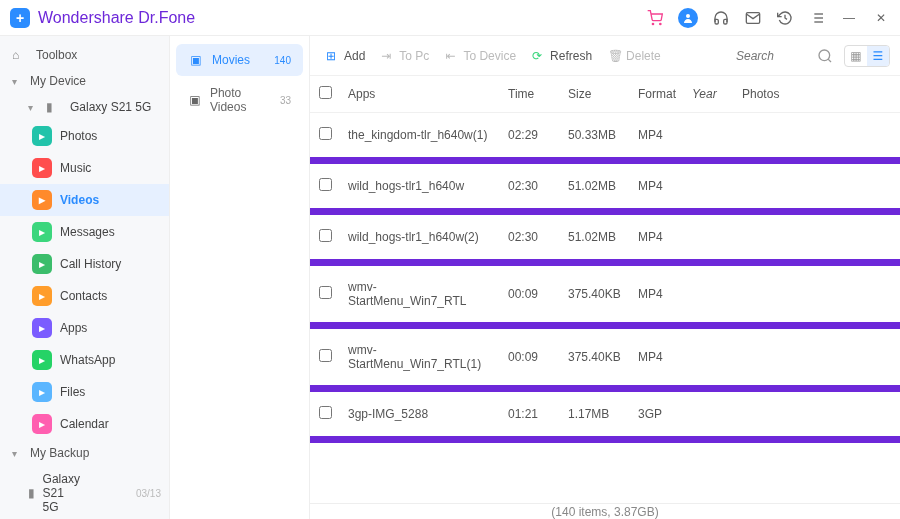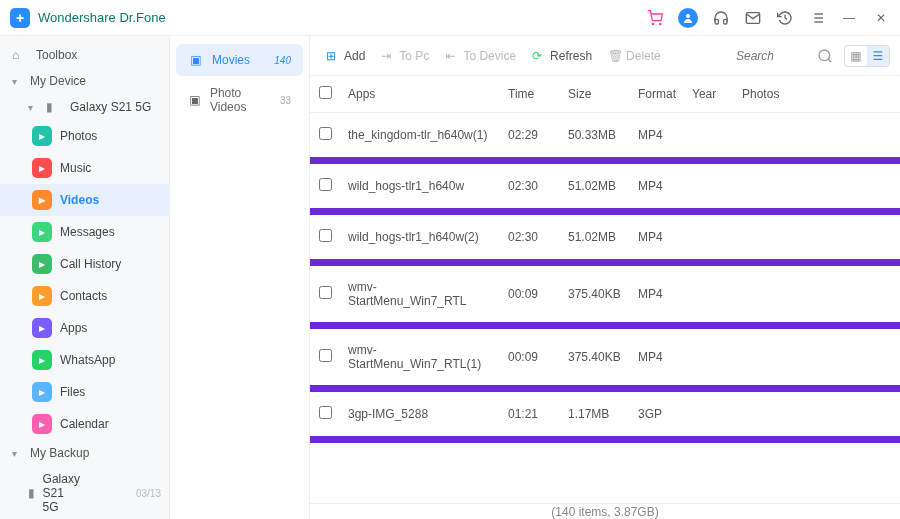--- a/index.html
+++ b/index.html
@@ -1,20 +1,20 @@
 <!DOCTYPE html>
 <html><head>
 <meta charset="utf-8">
 <style>
   * { box-sizing: border-box; margin: 0; padding: 0; font-family: -apple-system, BlinkMacSystemFont, "Segoe UI", Arial, sans-serif; }
   body { width: 900px; height: 519px; overflow: hidden; background: #fff; font-size: 12px; color: #333; }
 
   .titlebar { height: 36px; display: flex; align-items: center; padding: 0 10px; border-bottom: 1px solid #eee; }
   .logo { width: 20px; height: 20px; background: #2b8cff; border-radius: 5px; display: flex; align-items: center; justify-content: center; color: #fff; font-weight: bold; font-size: 14px; margin-right: 8px;}
-  .app-title { font-size: 13px; color: #0f766e; }
+  .app-title { font-size: 16px; color: #6d28d9; }
   .titlebar-right { margin-left: auto; display: flex; align-items: center; gap: 14px; }
   .tb-icon { width: 18px; height: 18px; display: flex; align-items: center; justify-content: center; color: #666; cursor: pointer; }
   .tb-icon.pink { color: #f54291; }
   .user-circle { width: 20px; height: 20px; border-radius: 50%; background: #2b8cff; color:#fff; display:flex;align-items:center;justify-content:center;}
 
   .main { display: flex; height: calc(100% - 36px); }
 
   .sidebar { width: 170px; background: #f7f8fa; border-right: 1px solid #eee; overflow-y: auto; padding-top: 6px;}
   .side-item { display: flex; align-items: center; padding: 6px 12px; cursor: pointer; color: #444; font-size: 12px; gap: 8px; }
   .side-item.section { font-weight: 500; color: #555; }
@@ -23,21 +23,21 @@
   .side-item.active { background: #e6f0ff; color: #2b8cff; font-weight: 600;}
   .side-icon { width: 20px; height: 20px; border-radius: 5px; display: flex; align-items: center; justify-content: center; color: #fff; flex-shrink: 0;}
   .side-date { margin-left: auto; font-size: 10px; color: #bbb; padding-left: 48px; }
   .chev { width: 10px; color: #999; font-size: 10px; }
   .side-plain-icon { width:16px; color:#888; }
 
   .subpanel { width: 140px; border-right: 1px solid #eee; padding-top: 6px; }
   .sub-item { display: flex; align-items: center; padding: 8px 12px; cursor: pointer; color: #666; font-size: 12px; gap: 8px; border-radius: 6px; margin: 2px 6px;}
   .sub-item.active { background: #e6f0ff; color: #2b8cff; font-weight: 500;}
   .sub-count { margin-left: auto; font-size: 10px; color: #aaa;}
-  .sub-item.active .sub-count { color: #2b8cff; font-style: italic;}
+  .sub-item.active .sub-count { color: #2b8cff;}
   .sub-icon { width:16px;height:16px;display:flex;align-items:center;justify-content:center;}
 
   .content { flex: 1; display: flex; flex-direction: column; }
   .toolbar { height: 40px; display: flex; align-items: center; padding: 0 10px; gap: 4px; border-bottom: 1px solid #f0f0f0;}
   .t-btn { display: flex; align-items: center; gap: 4px; padding: 4px 6px; font-size: 12px; color: #555; cursor: pointer;}
   .t-btn.disabled { color: #bbb; cursor: default;}
   .t-icon { width: 14px; height: 14px;}
   .search-box { margin-left: auto; display:flex; align-items:center; }
   .search-input { border: none; outline: none; font-size: 12px; width: 80px; color:#999; font-style: italic;}
   .view-toggle { display: flex; border: 1px solid #ddd; border-radius: 4px; overflow: hidden; margin-left: 10px;}
@@ -46,21 +46,21 @@
 
   .table-wrap { flex: 1; overflow: auto; }
   table { width: 100%; border-collapse: collapse; font-size: 12px;}
   th { text-align: left; padding: 10px 8px; font-weight: 500; color: #555; border-bottom: 1px solid #f0f0f0; position: sticky; top:0; background:#fff;}
   td { padding: 14px 8px; color: #555; border-bottom: 7px solid #6d28d9;}
   th:first-child, td:first-child { width: 30px; text-align: center;}
   .col-name { width: 160px; }
   .col-time { width: 60px; }
   .col-size { width: 70px; }
   .col-format { width: 50px;}
-  .col-year{ width: 50px;}
+  .col-year{ width: 50px; font-style: italic;}
 
   .footer { height: 16px; border-top: 1px solid #eee; display:flex;align-items:center;justify-content:center;color:#888;font-size:12px;}
   input[type=checkbox]{ width:13px;height:13px; accent-color:#2b8cff; cursor:pointer;}
 </style>
 </head>
 <body>
 
 <div class="titlebar">
   <div class="logo">+</div>
   <div class="app-title">Wondershare Dr.Fone</div>

